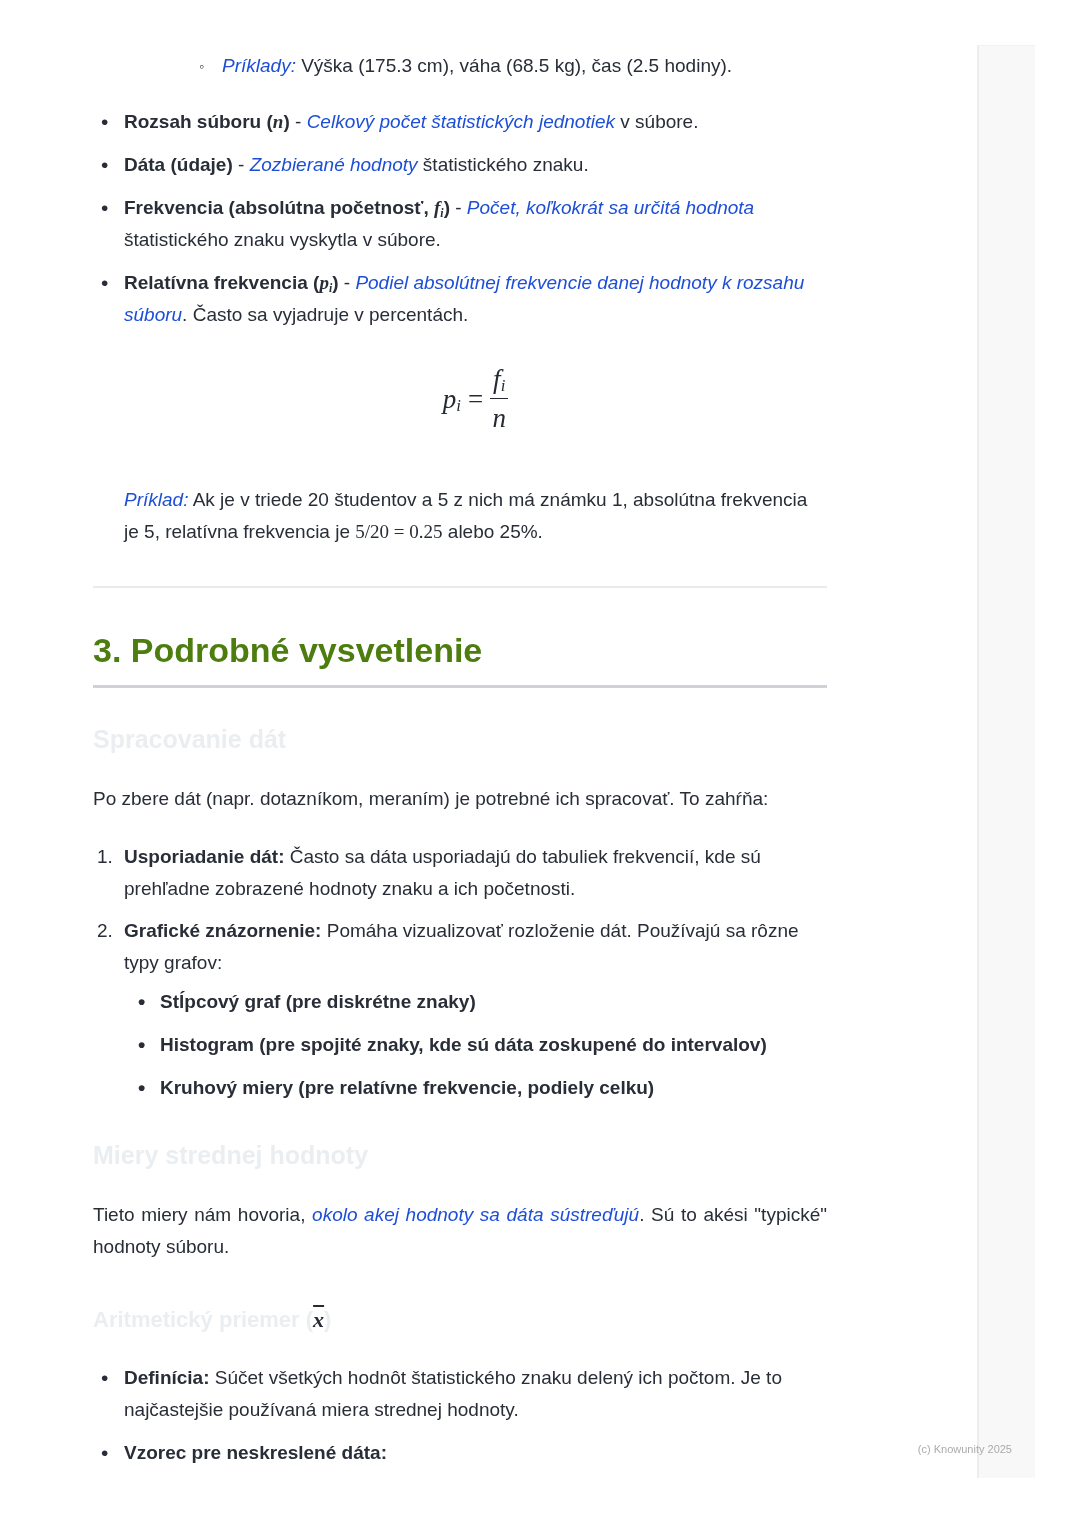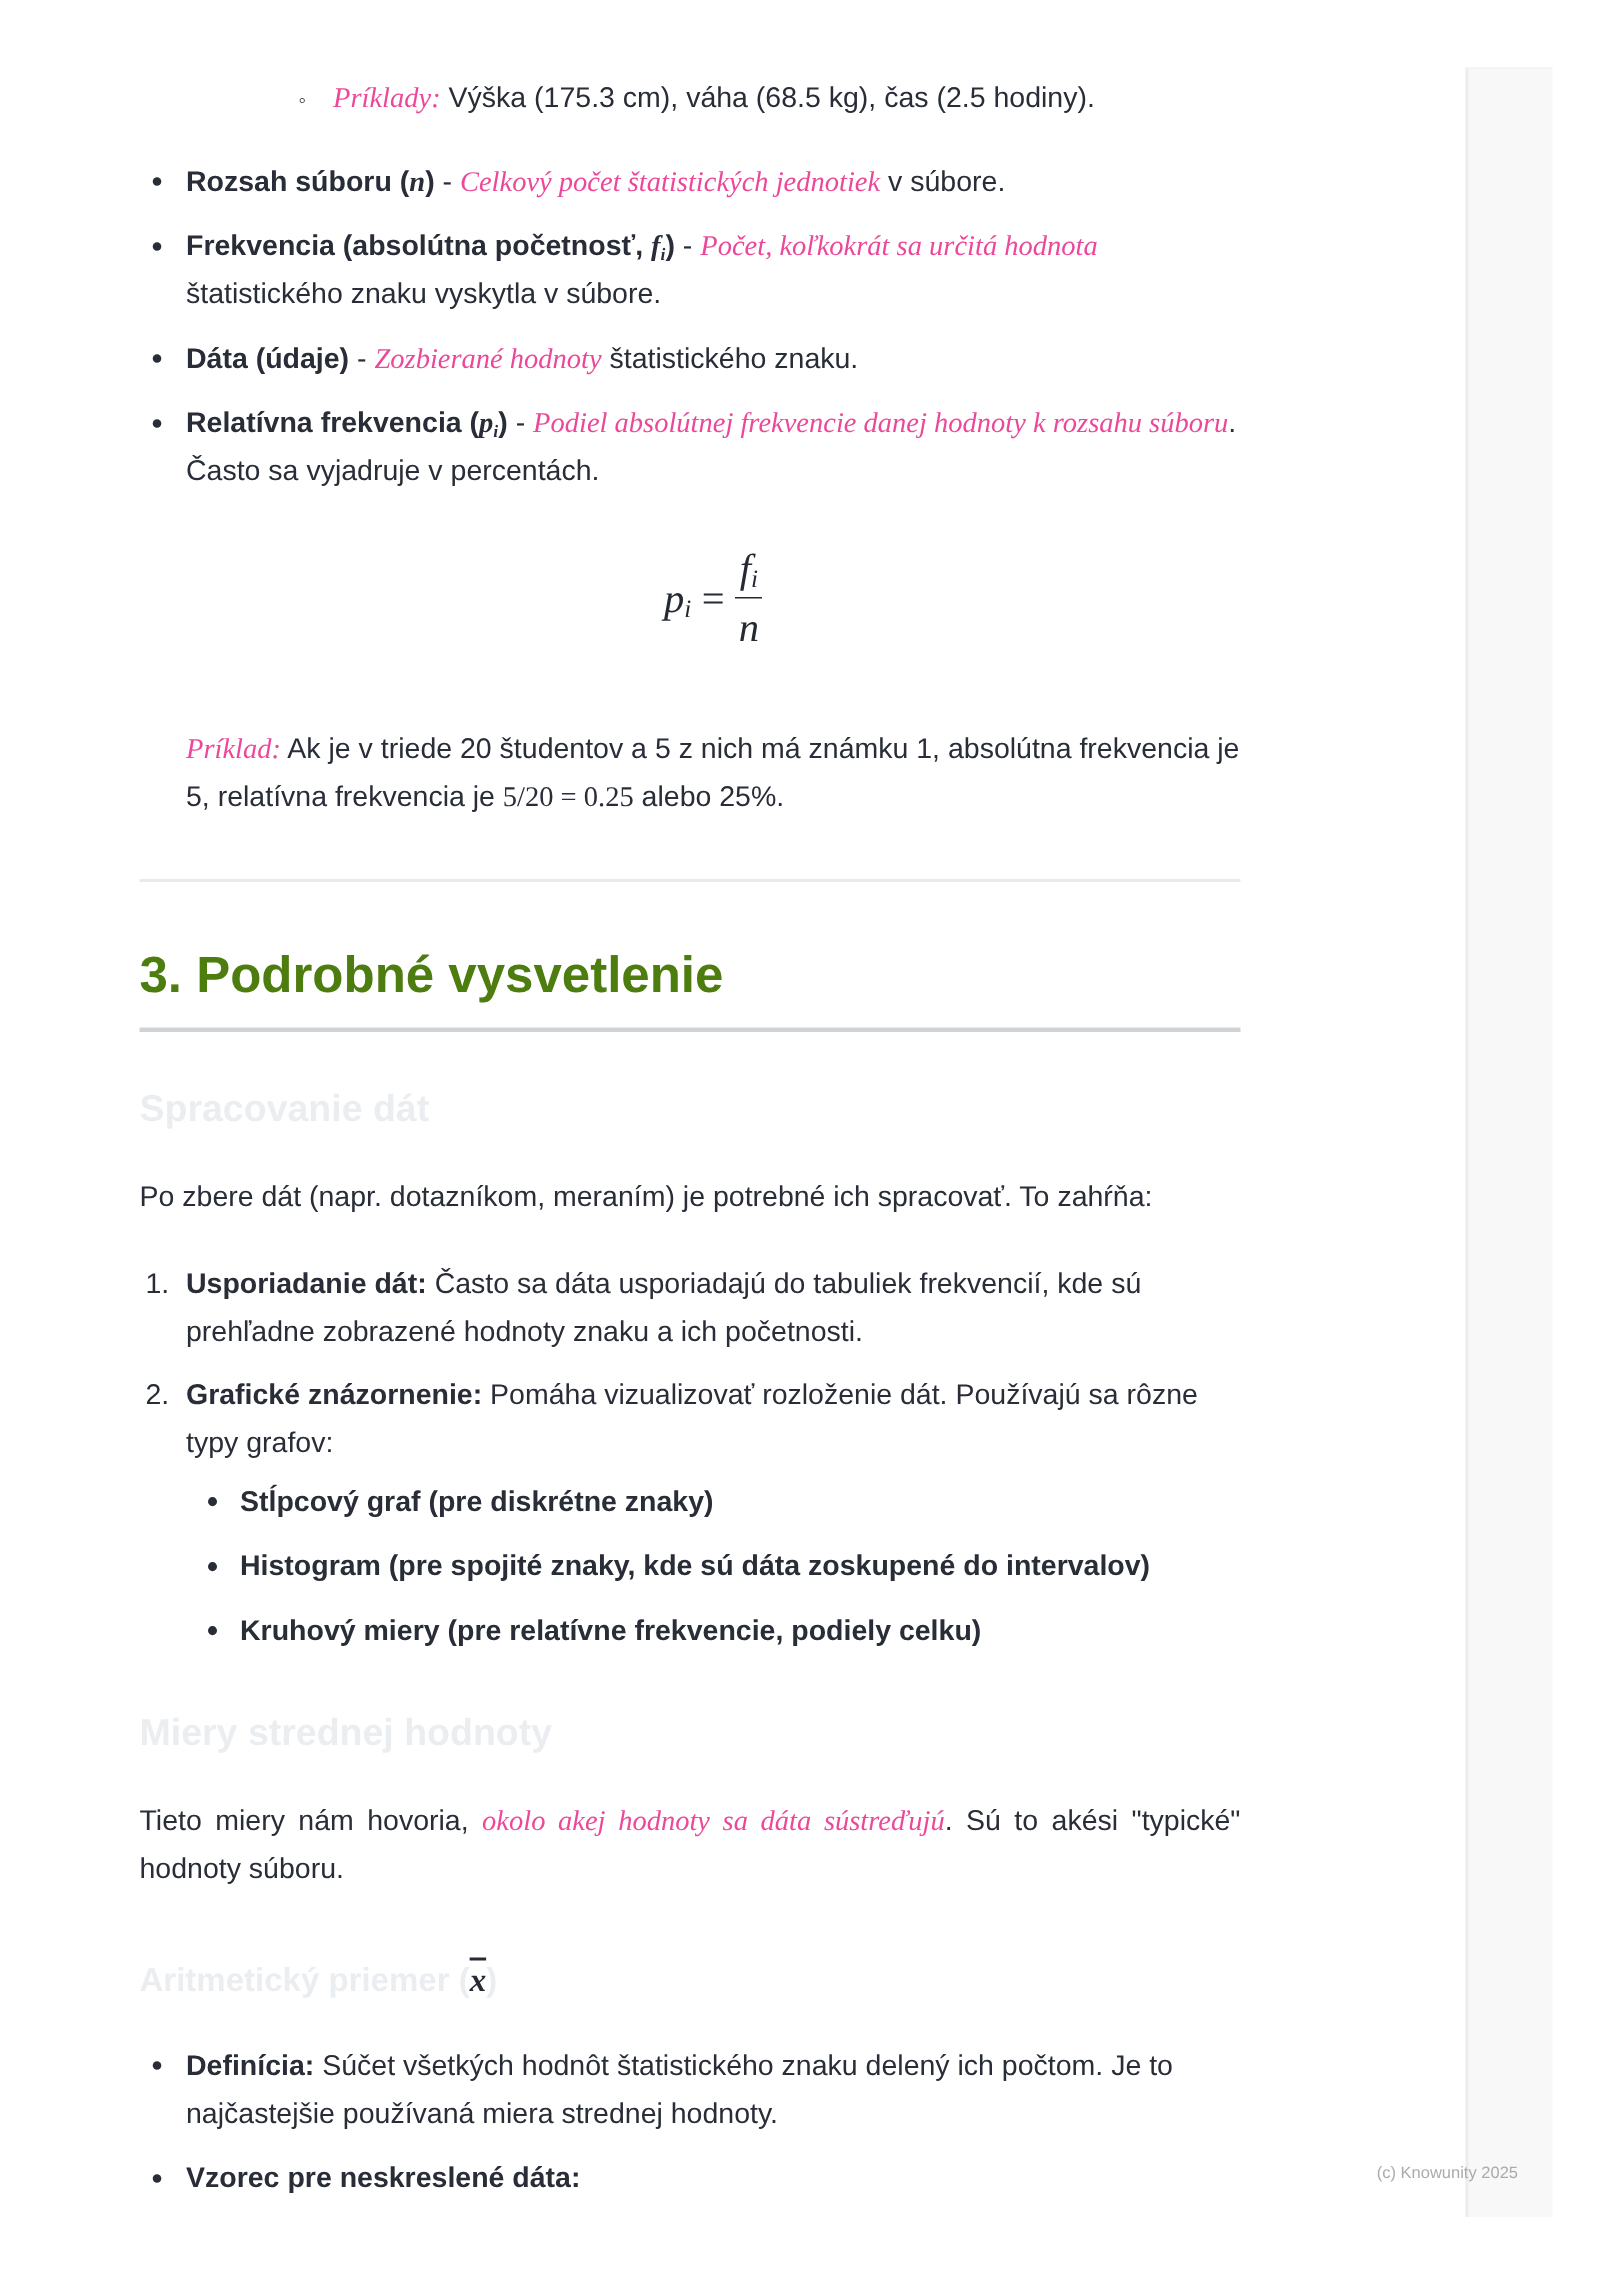--- a/index.html
+++ b/index.html
@@ -9,21 +9,21 @@
   }
   .content{position:absolute;left:93px;top:0;width:734px;}
   
   .sub-example{position:relative;margin-top:50px;padding-left:129px;}
   .sub-example .circle{position:absolute;left:106px;top:0;font-size:14px;line-height:32px;}
   
   ul.terms{list-style:none;margin:24px 0 0 0;padding:0;}
   ul.terms>li{position:relative;padding-left:31px;margin-bottom:11px;}
   ul.terms>li::before{content:"•";position:absolute;left:8px;top:0;font-size:21px;line-height:32px;color:#282d37;}
   .b{font-weight:bold;}
-  .it{font-style:italic;color:#ec4899;font-family:Liberation Serif, serif;}
+  .it{font-style:italic;color:#1d4ed8;}
   .math{font-family:"Liberation Serif",serif;font-style:italic;}
   .math sub{font-size:62%;line-height:0;vertical-align:-3px;font-style:italic;}
   .mathn{font-family:"Liberation Serif",serif;}
   
   .formula{margin-top:32px;padding-left:31px;text-align:center;}
   .formula-inner{display:inline-flex;align-items:center;font-size:27px;color:#242933;}
   .formula .eq{font-family:"Liberation Serif",serif;font-style:normal;margin:0 7px;}
   .frac{display:inline-flex;flex-direction:column;align-items:center;vertical-align:middle;justify-content:space-between;}
   .frac .num{border-bottom:1.6px solid #242933;padding:0 3px 3px 3px;}
   .frac .den{padding-top:3px;}
@@ -63,24 +63,24 @@
     <div class="sub-example">
       <span class="circle">◦</span>
       <span class="it">Príklady:</span><span> Výška (175.3 cm), váha (68.5 kg), čas (2.5 hodiny).</span>
     </div>
 
     <ul class="terms">
       <li>
         <span class="b">Rozsah súboru (</span><span class="math b"><span>n</span><sub></sub></span><span class="b">)</span><span> - </span><span class="it">Celkový počet štatistických jednotiek</span><span> v súbore.</span>
       </li>
       <li>
-        <span class="b">Frekvencia (absolútna početnosť, </span><span class="math b"><span>f</span><sub>i</sub></span><span class="b">)</span><span> - </span><span class="it">Počet, koľkokrát sa určitá hodnota</span><span> štatistického znaku vyskytla v súbore.</span>
+        <span class="b">Dáta (údaje)</span><span class="math b"><span></span><sub></sub></span><span class="b"></span><span> - </span><span class="it">Zozbierané hodnoty</span><span> štatistického znaku.</span>
       </li>
       <li>
-        <span class="b">Dáta (údaje)</span><span class="math b"><span></span><sub></sub></span><span class="b"></span><span> - </span><span class="it">Zozbierané hodnoty</span><span> štatistického znaku.</span>
+        <span class="b">Frekvencia (absolútna početnosť, </span><span class="math b"><span>f</span><sub>i</sub></span><span class="b">)</span><span> - </span><span class="it">Počet, koľkokrát sa určitá hodnota</span><span> štatistického znaku vyskytla v súbore.</span>
       </li>
       <li>
         <span class="b">Relatívna frekvencia (</span><span class="math b"><span>p</span><sub>i</sub></span><span class="b">)</span><span> - </span><span class="it">Podiel absolútnej frekvencie danej hodnoty k rozsahu súboru</span><span>. Často sa vyjadruje v percentách.</span>
       </li>
     </ul>
 
     <div class="formula">
       <span class="formula-inner">
         <span class="math"><span>p</span><sub>i</sub></span>
         <span class="eq">=</span>

